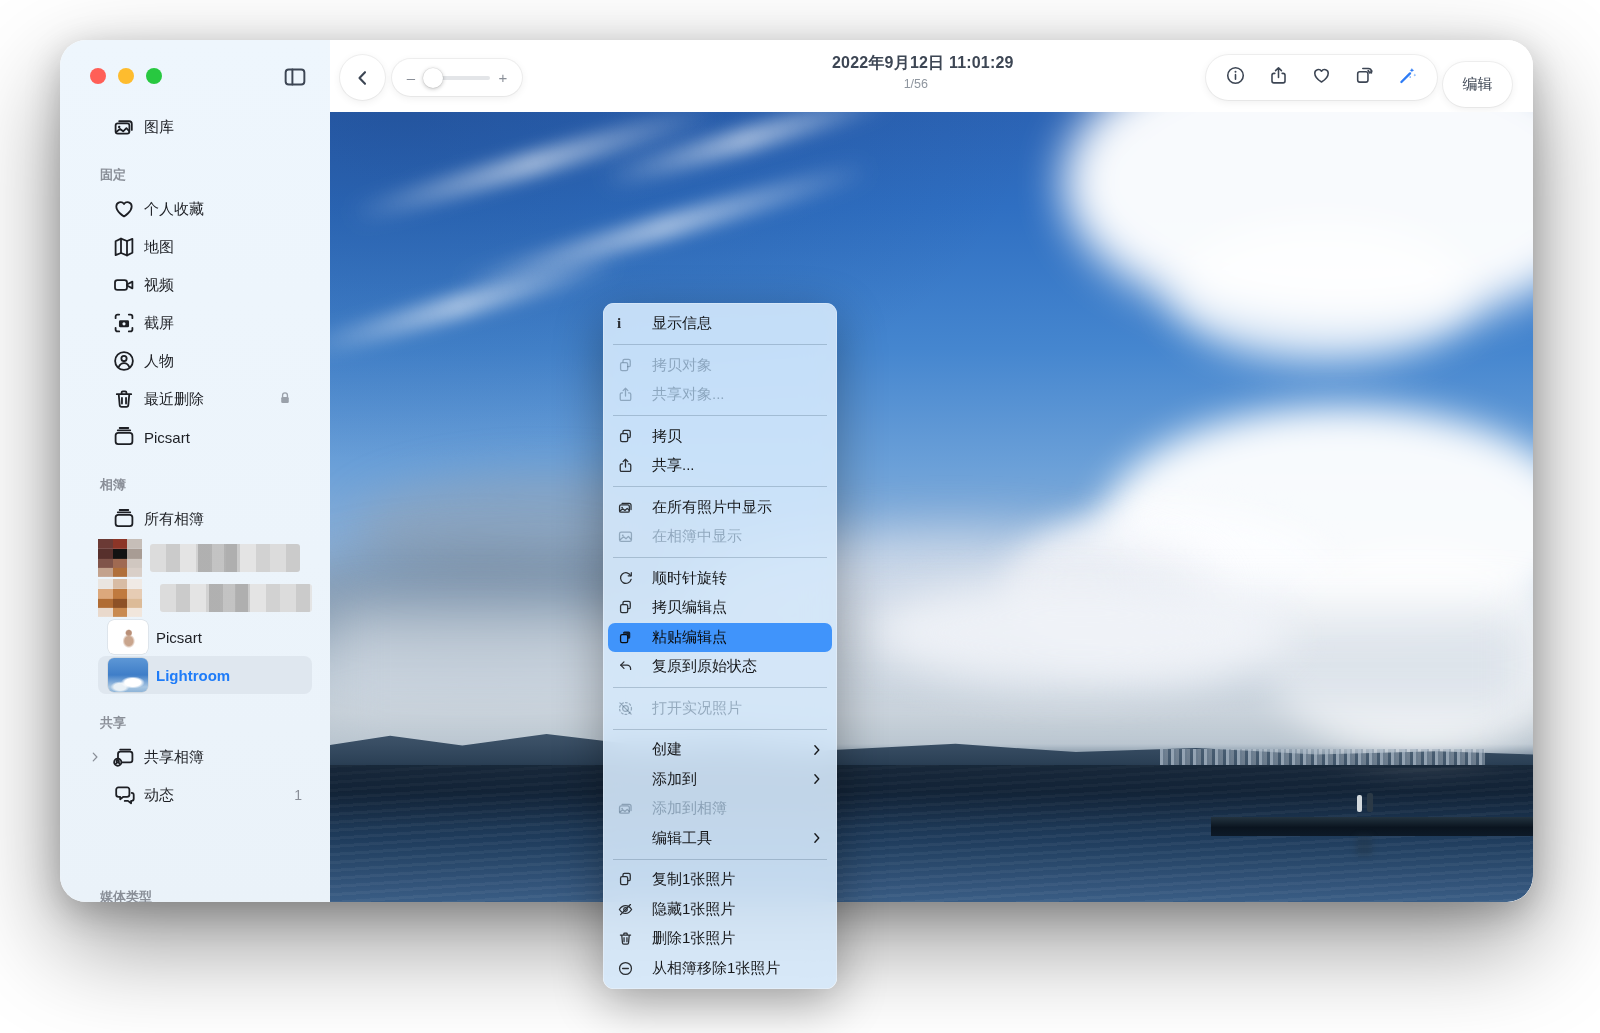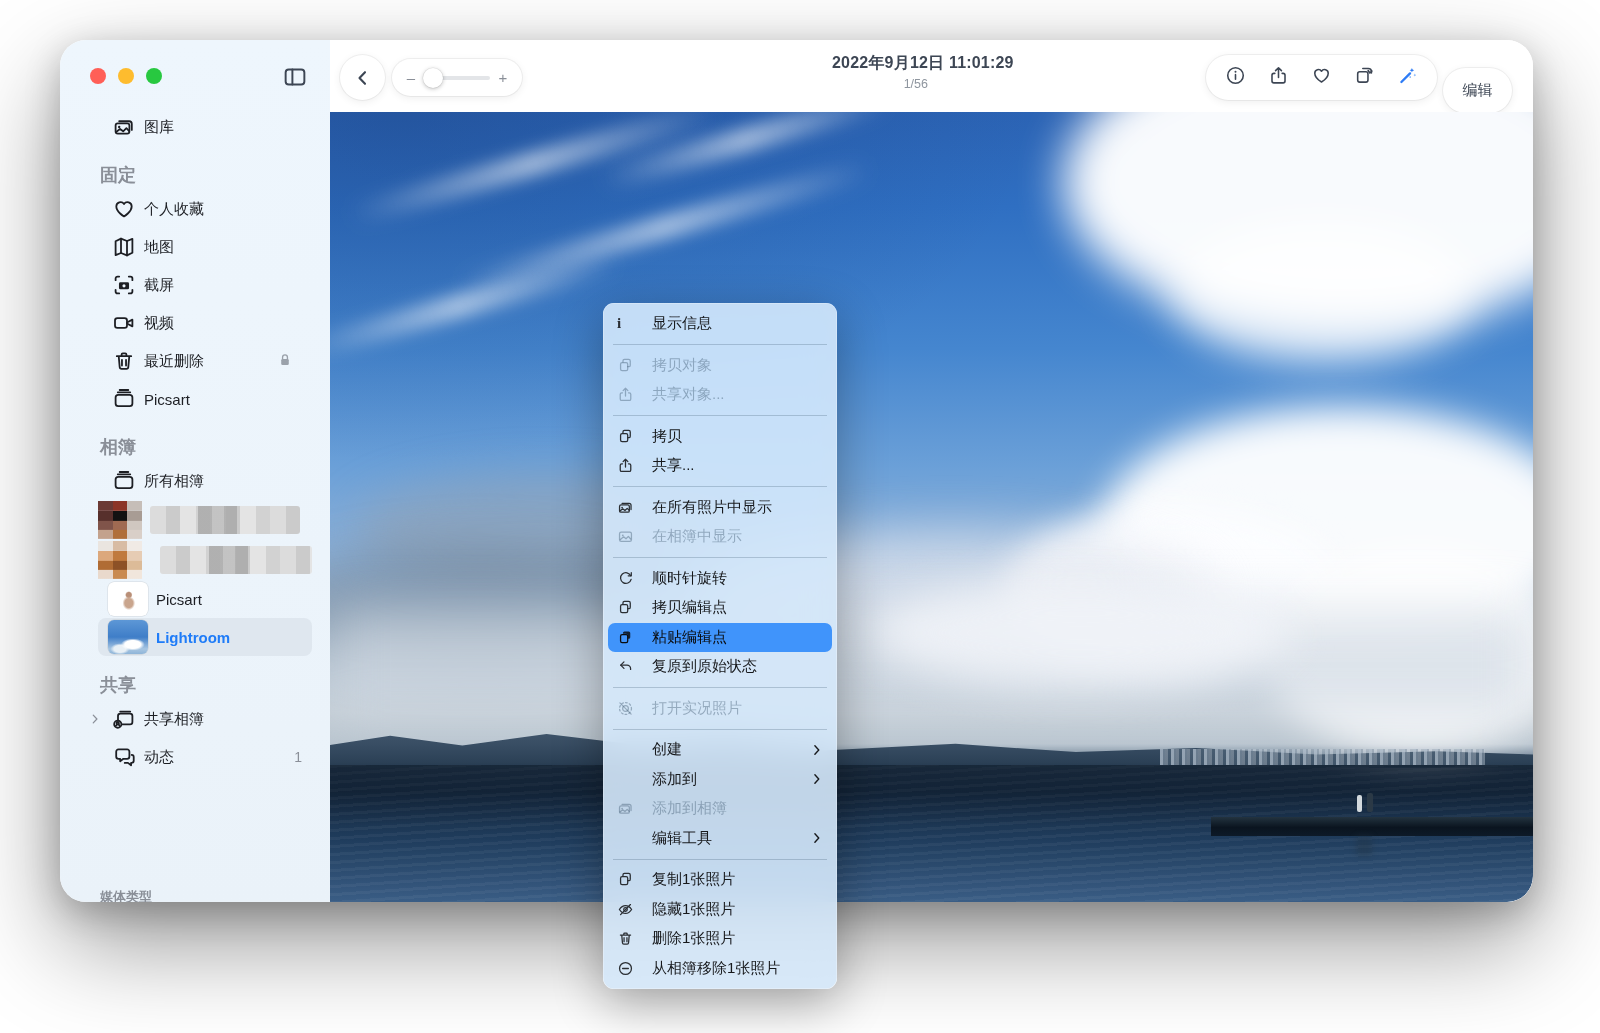--- a/index.html
+++ b/index.html
@@ -27,21 +27,21 @@
   .side-list { position:absolute; left:0; top:68px; width:100%; }
   .side-row {
     height:38px; margin:0 18px 0 38px; padding:0 10px 0 14px; display:flex; align-items:center;
     border-radius:8px; color:#1d1f24; font-size:15px; white-space:nowrap; cursor:default;
   }
   .side-row.selected { background:#dfe7ef;align-items:center; }
   .side-row.selected .side-label { color:#1f7cf8; font-weight:600; }
   .side-row .icon { width:24px; height:24px; margin-right:8px; flex:none; color:#1d1f24; position:relative; }
   .side-row .icon svg { width:100%; height:100%; }
   .side-sec { height:30px; margin:14px 18px 0 40px; display:flex; align-items:center;
-    font-size:18px; font-weight:600; color:#8a8f98; }
+    font-size:13px; font-weight:600; color:#8a8f98; }
   .side-spacer { flex:1; }
   .side-aux { font-size:14px; color:#8a8f98; }
   .side-aux .icon{ width:18px; height:18px; color:#9aa1aa; display:inline-block; }
   .side-aux .icon svg{ width:100%; height:100%; }
   .row-chevron { position:absolute; margin-left:-24px; width:14px; height:14px; color:#8a8f98; }
   .row-chevron svg{width:100%;height:100%;}
   .side-row .thumb { width:40px; height:34px; border-radius:6px; margin:0 8px 0 -4px; flex:none;
     box-shadow:0 0 0 .5px rgba(0,0,0,.12); }
   .thumb.picsart { background:
     radial-gradient(9px 10px at 52% 62%, #c9a58d 0 45%, transparent 70%),
@@ -88,21 +88,21 @@
     width:20px; height:20px; border-radius:50%; background:#fff;
     box-shadow:0 0 0 .5px rgba(0,0,0,.08), 0 1px 4px rgba(0,0,0,.25); cursor:grab; }
   .title-block { position:absolute; left:50%; top:13px; transform:translateX(-58%); text-align:center; }
   .title-main { font-size:16px; font-weight:700; color:#3d4654; letter-spacing:.2px;margin-left:14px; }
   .title-sub { font-size:12.5px; color:#8f969f; margin-top:3px; }
   .icons-pill { position:absolute; right:96px; top:15px; height:45px; border-radius:23px;
     display:flex; align-items:center; padding:0 8px; }
   .tool-btn { width:43px; height:43px; display:flex; align-items:center; justify-content:center;
     color:#3d4654; cursor:pointer; }
   .tool-btn svg { width:21px; height:21px; }
-  .edit-pill { position:absolute; right:21px; top:28px; height:45px; min-width:69px; border-radius:23px;
+  .edit-pill { position:absolute; right:21px; top:22px; height:45px; min-width:69px; border-radius:23px;
     display:flex; align-items:center; justify-content:center; font-size:15px; color:#3d4654; cursor:pointer;text-align:center; }
 
   
   .photo { position:absolute; left:0; right:0; top:72px; bottom:0; overflow:hidden;
     border-radius:0 0 26px 0;
     background-image:
       radial-gradient(900px 500px at 6% 0%, rgba(18,48,104,.28), transparent 70%),
       linear-gradient(180deg,
         #2b63b4 0%, #2f6fc2 12%, #4586cf 30%, #6ba0d8 45%, #93b4d8 58%,
         #b3c3d2 68%, #c2ccd4 76%, #b8c4ce 80%, #5b7086 82.3%,
@@ -185,32 +185,40 @@
           </div>
           <div class="side-row">
             <span class="icon"><svg viewBox="0 0 20 20" fill="none" stroke="currentColor" stroke-width="1.5" stroke-linecap="round" stroke-linejoin="round">
                 <path d="M3 5.2L7.5 3l5 2L17 3.2v11.6L12.5 17l-5-2L3 16.8V5.2z"></path>
                 <path d="M7.5 3v12M12.5 5v12"></path>
               </svg></span>
             <span class="side-label">地图</span>
           </div>
           <div class="side-row">
             <span class="icon"><svg viewBox="0 0 20 20" fill="none" stroke="currentColor" stroke-width="1.5" stroke-linecap="round" stroke-linejoin="round">
+                <rect x="2.5" y="6" width="10" height="8" rx="2"></rect>
+                <path d="M12.5 9.6L17 7.2v5.6l-4.5-2.4z"></path>
+              </svg></span>
+            <span class="side-label">视频</span>
+          </div>
+          <div class="side-row">
+            <span class="icon"><svg viewBox="0 0 20 20" fill="none" stroke="currentColor" stroke-width="1.5" stroke-linecap="round" stroke-linejoin="round">
                 <path d="M3 6V4.6A1.6 1.6 0 0 1 4.6 3H6M14 3h1.4A1.6 1.6 0 0 1 17 4.6V6M17 14v1.4a1.6 1.6 0 0 1-1.6 1.6H14M6 17H4.6A1.6 1.6 0 0 1 3 15.4V14"></path>
                 <rect x="5.8" y="7.8" width="8.4" height="5.8" rx="1.2" fill="currentColor" stroke="none"></rect>
                 <circle cx="10" cy="10.7" r="1.3" fill="#eef6fd" stroke="none"></circle>
               </svg></span>
             <span class="side-label">截屏</span>
           </div>
           <div class="side-row">
             <span class="icon"><svg viewBox="0 0 20 20" fill="none" stroke="currentColor" stroke-width="1.5" stroke-linecap="round" stroke-linejoin="round">
-                <rect x="2.5" y="6" width="10" height="8" rx="2"></rect>
-                <path d="M12.5 9.6L17 7.2v5.6l-4.5-2.4z"></path>
-              </svg></span>
-            <span class="side-label">视频</span>
+                <circle cx="10" cy="10" r="7.4"></circle>
+                <circle cx="10" cy="8" r="2.2"></circle>
+                <path d="M5.6 15c.8-2.1 2.5-3.3 4.4-3.3s3.6 1.2 4.4 3.3"></path>
+              </svg></span>
+            <span class="side-label">人物</span>
           </div>
           <div class="side-row">
             <span class="icon"><svg viewBox="0 0 20 20" fill="none" stroke="currentColor" stroke-width="1.5" stroke-linecap="round" stroke-linejoin="round">
                 <path d="M4 6h12M8 6V4.6a1 1 0 0 1 1-1h2a1 1 0 0 1 1 1V6M5.6 6l.8 9a1.6 1.6 0 0 0 1.6 1.5h4a1.6 1.6 0 0 0 1.6-1.5l.8-9"></path>
                 <path d="M8.3 9v4.8M11.7 9v4.8"></path>
               </svg></span>
             <span class="side-label">最近删除</span>
             <span class="side-spacer"></span>
             <span class="side-aux"><span class="icon"><svg viewBox="0 0 20 20" fill="none" stroke="currentColor" stroke-width="1.5" stroke-linecap="round" stroke-linejoin="round">
                   <rect x="5.8" y="8.8" width="8.4" height="6.8" rx="1.4" fill="currentColor" stroke="none"></rect>

